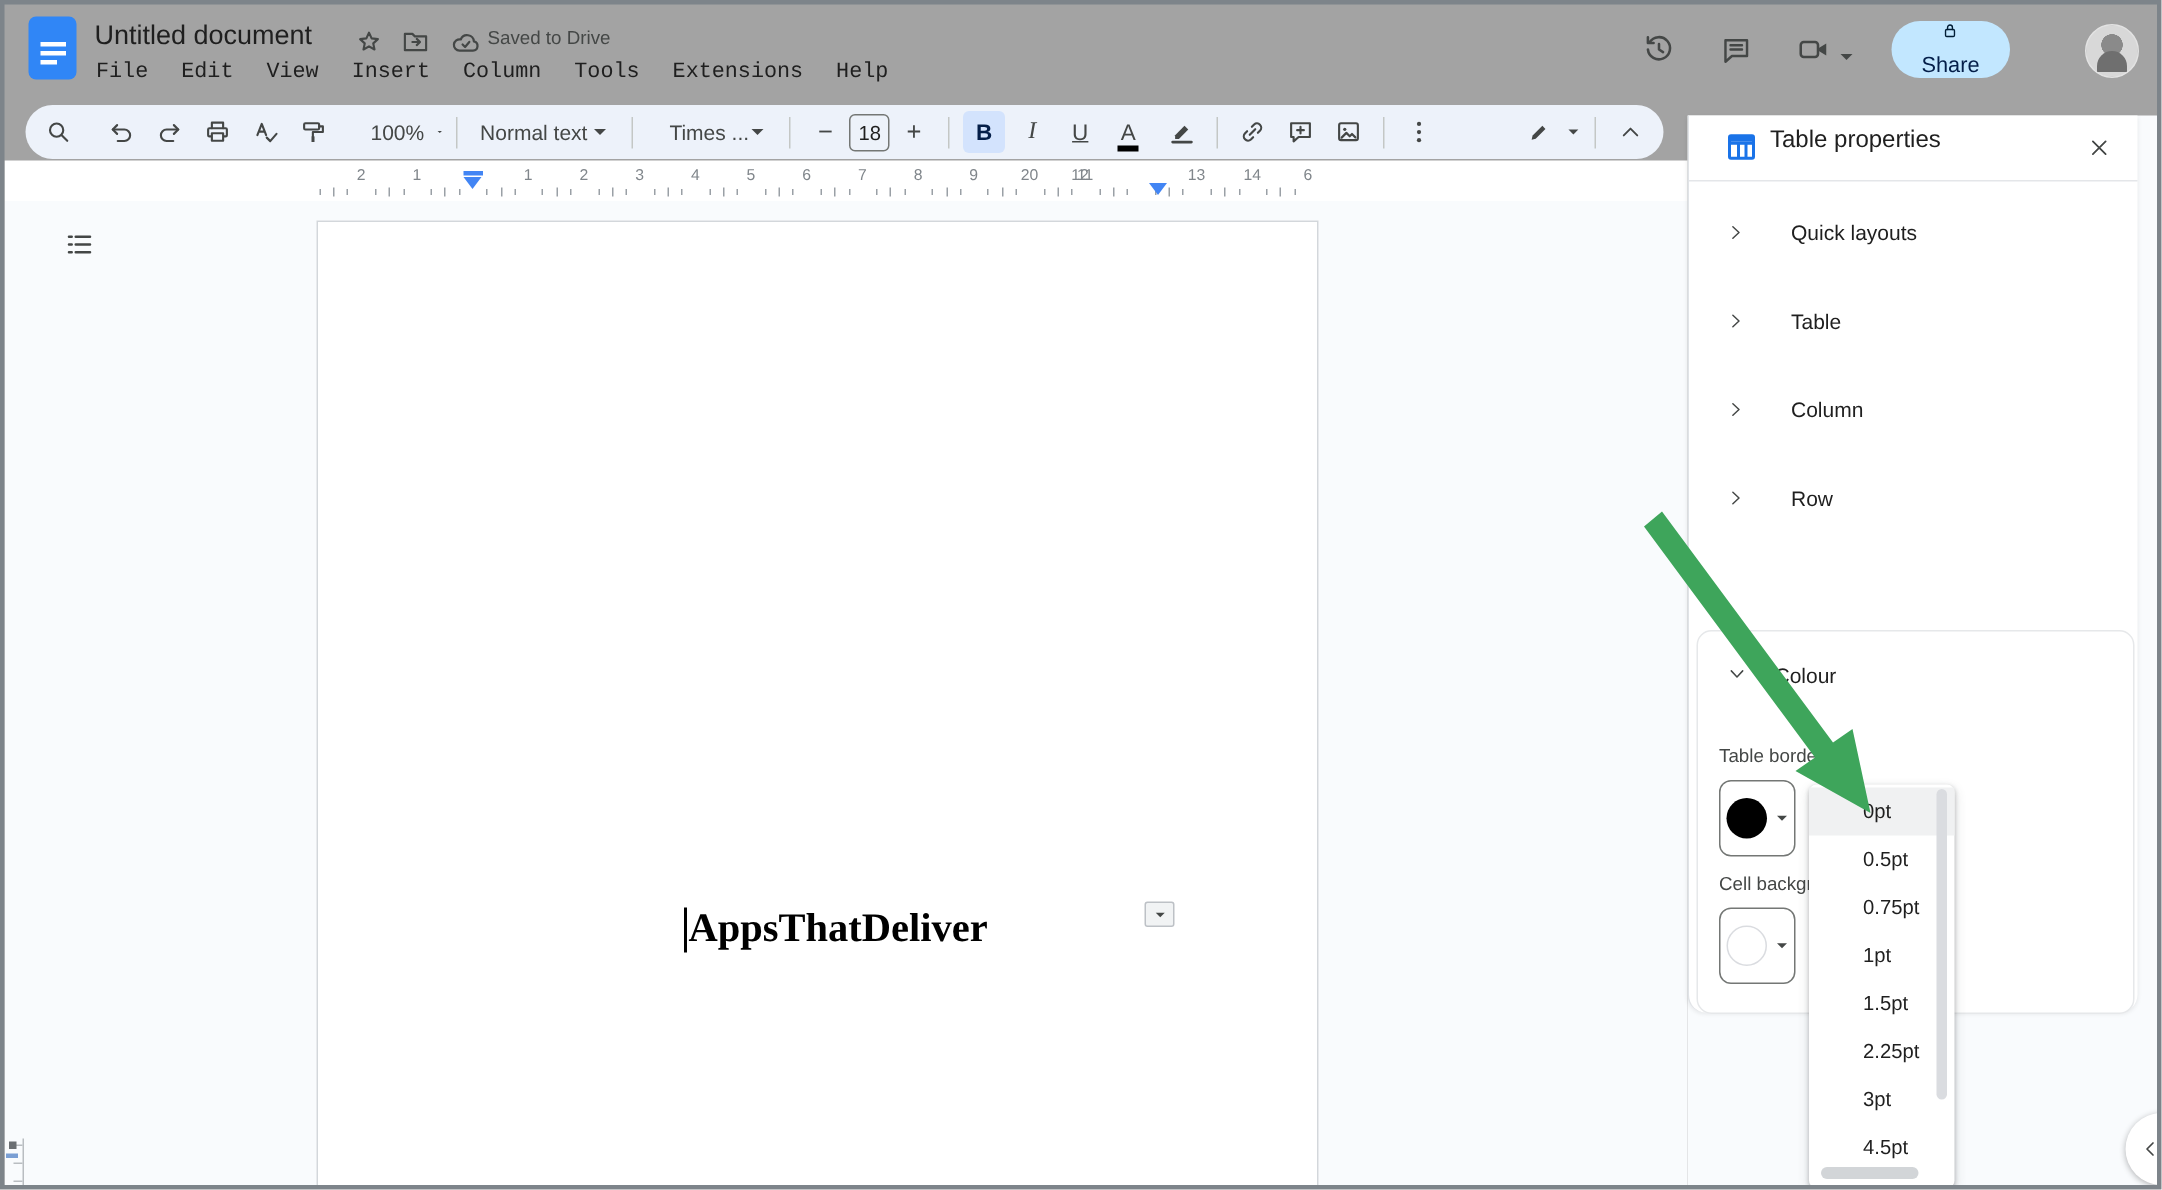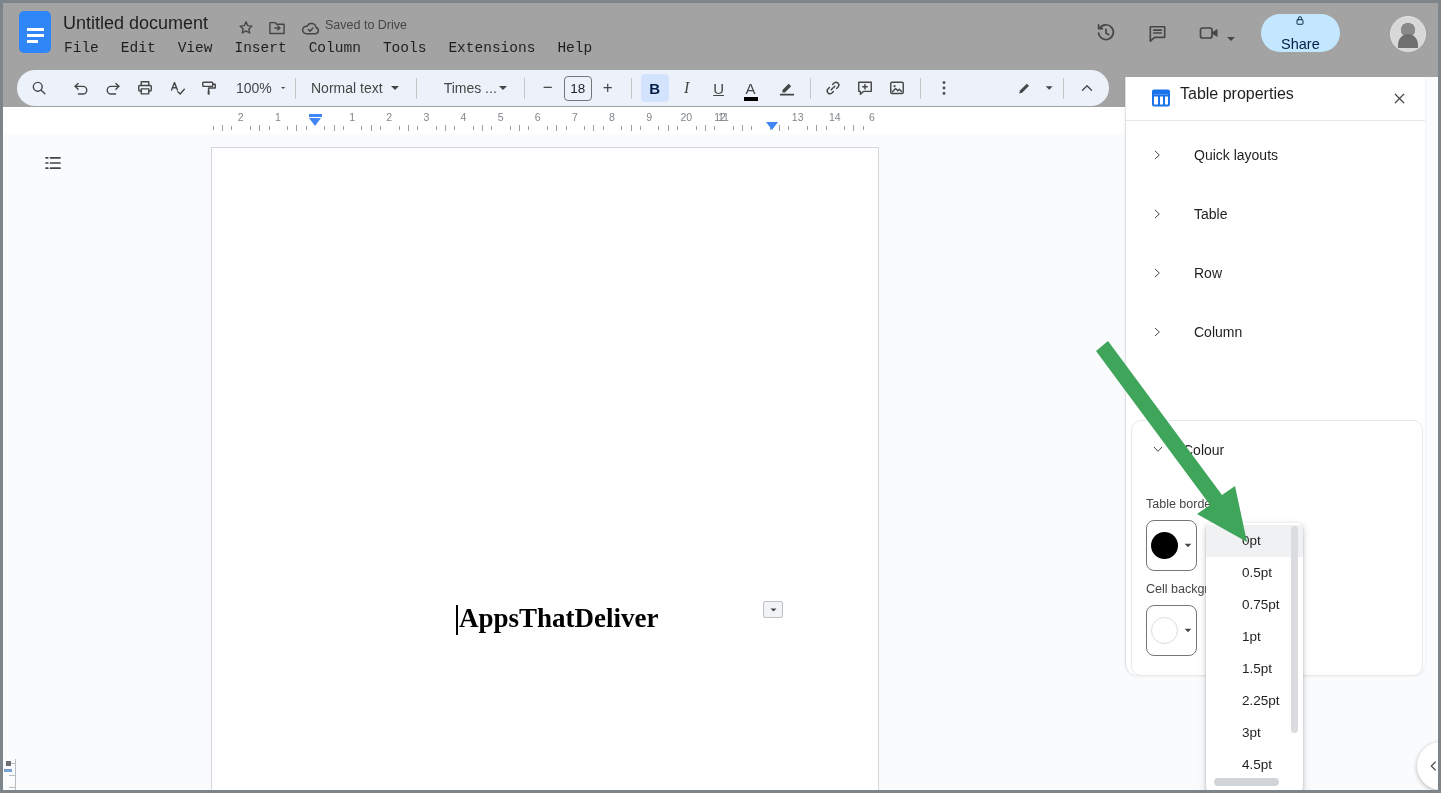--- a/index.html
+++ b/index.html
@@ -180,21 +180,21 @@
           <path d="M13 16.5l2.8 2.8 5-5.8"></path>
         </svg>
       </div>
     <div class="t-item">
         <svg class="ic" width="20" height="20" viewBox="0 0 24 24">
           <rect x="4.5" y="5" width="12" height="5" rx="1"></rect>
           <path d="M16.5 7.5h3V12h-8v3.5"></path>
           <rect x="10.4" y="15.5" width="2.4" height="4.5" fill="#444746" stroke="none"></rect>
         </svg>
       </div>
-    <div class="t-item" style="margin-left:11px;align-items:center;">
+    <div class="t-item" style="margin-left:22px;align-items:center;">
       <span class="t-txt">100%</span>
       <svg width="12" height="8" viewBox="0 0 12 8" style="margin-left:8px;">
           <path d="M2 2l4 4 4-4z" fill="#444746"></path>
         </svg>
     </div>
     <div class="sep"></div>
     <div class="t-item" style="width:100px;justify-content:space-between;padding:0 6px;">
       <span class="t-txt">Normal text</span>
       <svg width="12" height="8" viewBox="0 0 12 8">
           <path d="M2 2l4 4 4-4z" fill="#444746"></path>
@@ -410,27 +410,27 @@
         <div class="sb-row">
         <svg class="ic chev" width="14" height="14" viewBox="0 0 24 24" stroke-width="2.4">
             <path d="M9 5.5l7 6.5-7 6.5"></path>
           </svg>
         <span class="lbl">Table</span>
       </div>
         <div class="sb-row">
         <svg class="ic chev" width="14" height="14" viewBox="0 0 24 24" stroke-width="2.4">
             <path d="M9 5.5l7 6.5-7 6.5"></path>
           </svg>
-        <span class="lbl">Row</span>
+        <span class="lbl">Column</span>
       </div>
         <div class="sb-row">
         <svg class="ic chev" width="14" height="14" viewBox="0 0 24 24" stroke-width="2.4">
             <path d="M9 5.5l7 6.5-7 6.5"></path>
           </svg>
-        <span class="lbl">Column</span>
+        <span class="lbl">Row</span>
       </div>
       </div>
 
     <div class="colour-card">
       <div class="abs" style="left:19px;top:21px;">
         <svg class="ic" width="14" height="14" viewBox="0 0 24 24" stroke-width="2.4">
             <path d="M5.5 9l6.5 7 6.5-7"></path>
           </svg>
       </div>
       <div class="abs" style="left:51px;top:21px;font-size:14px;color:#1f1f1f;">Colour</div>

